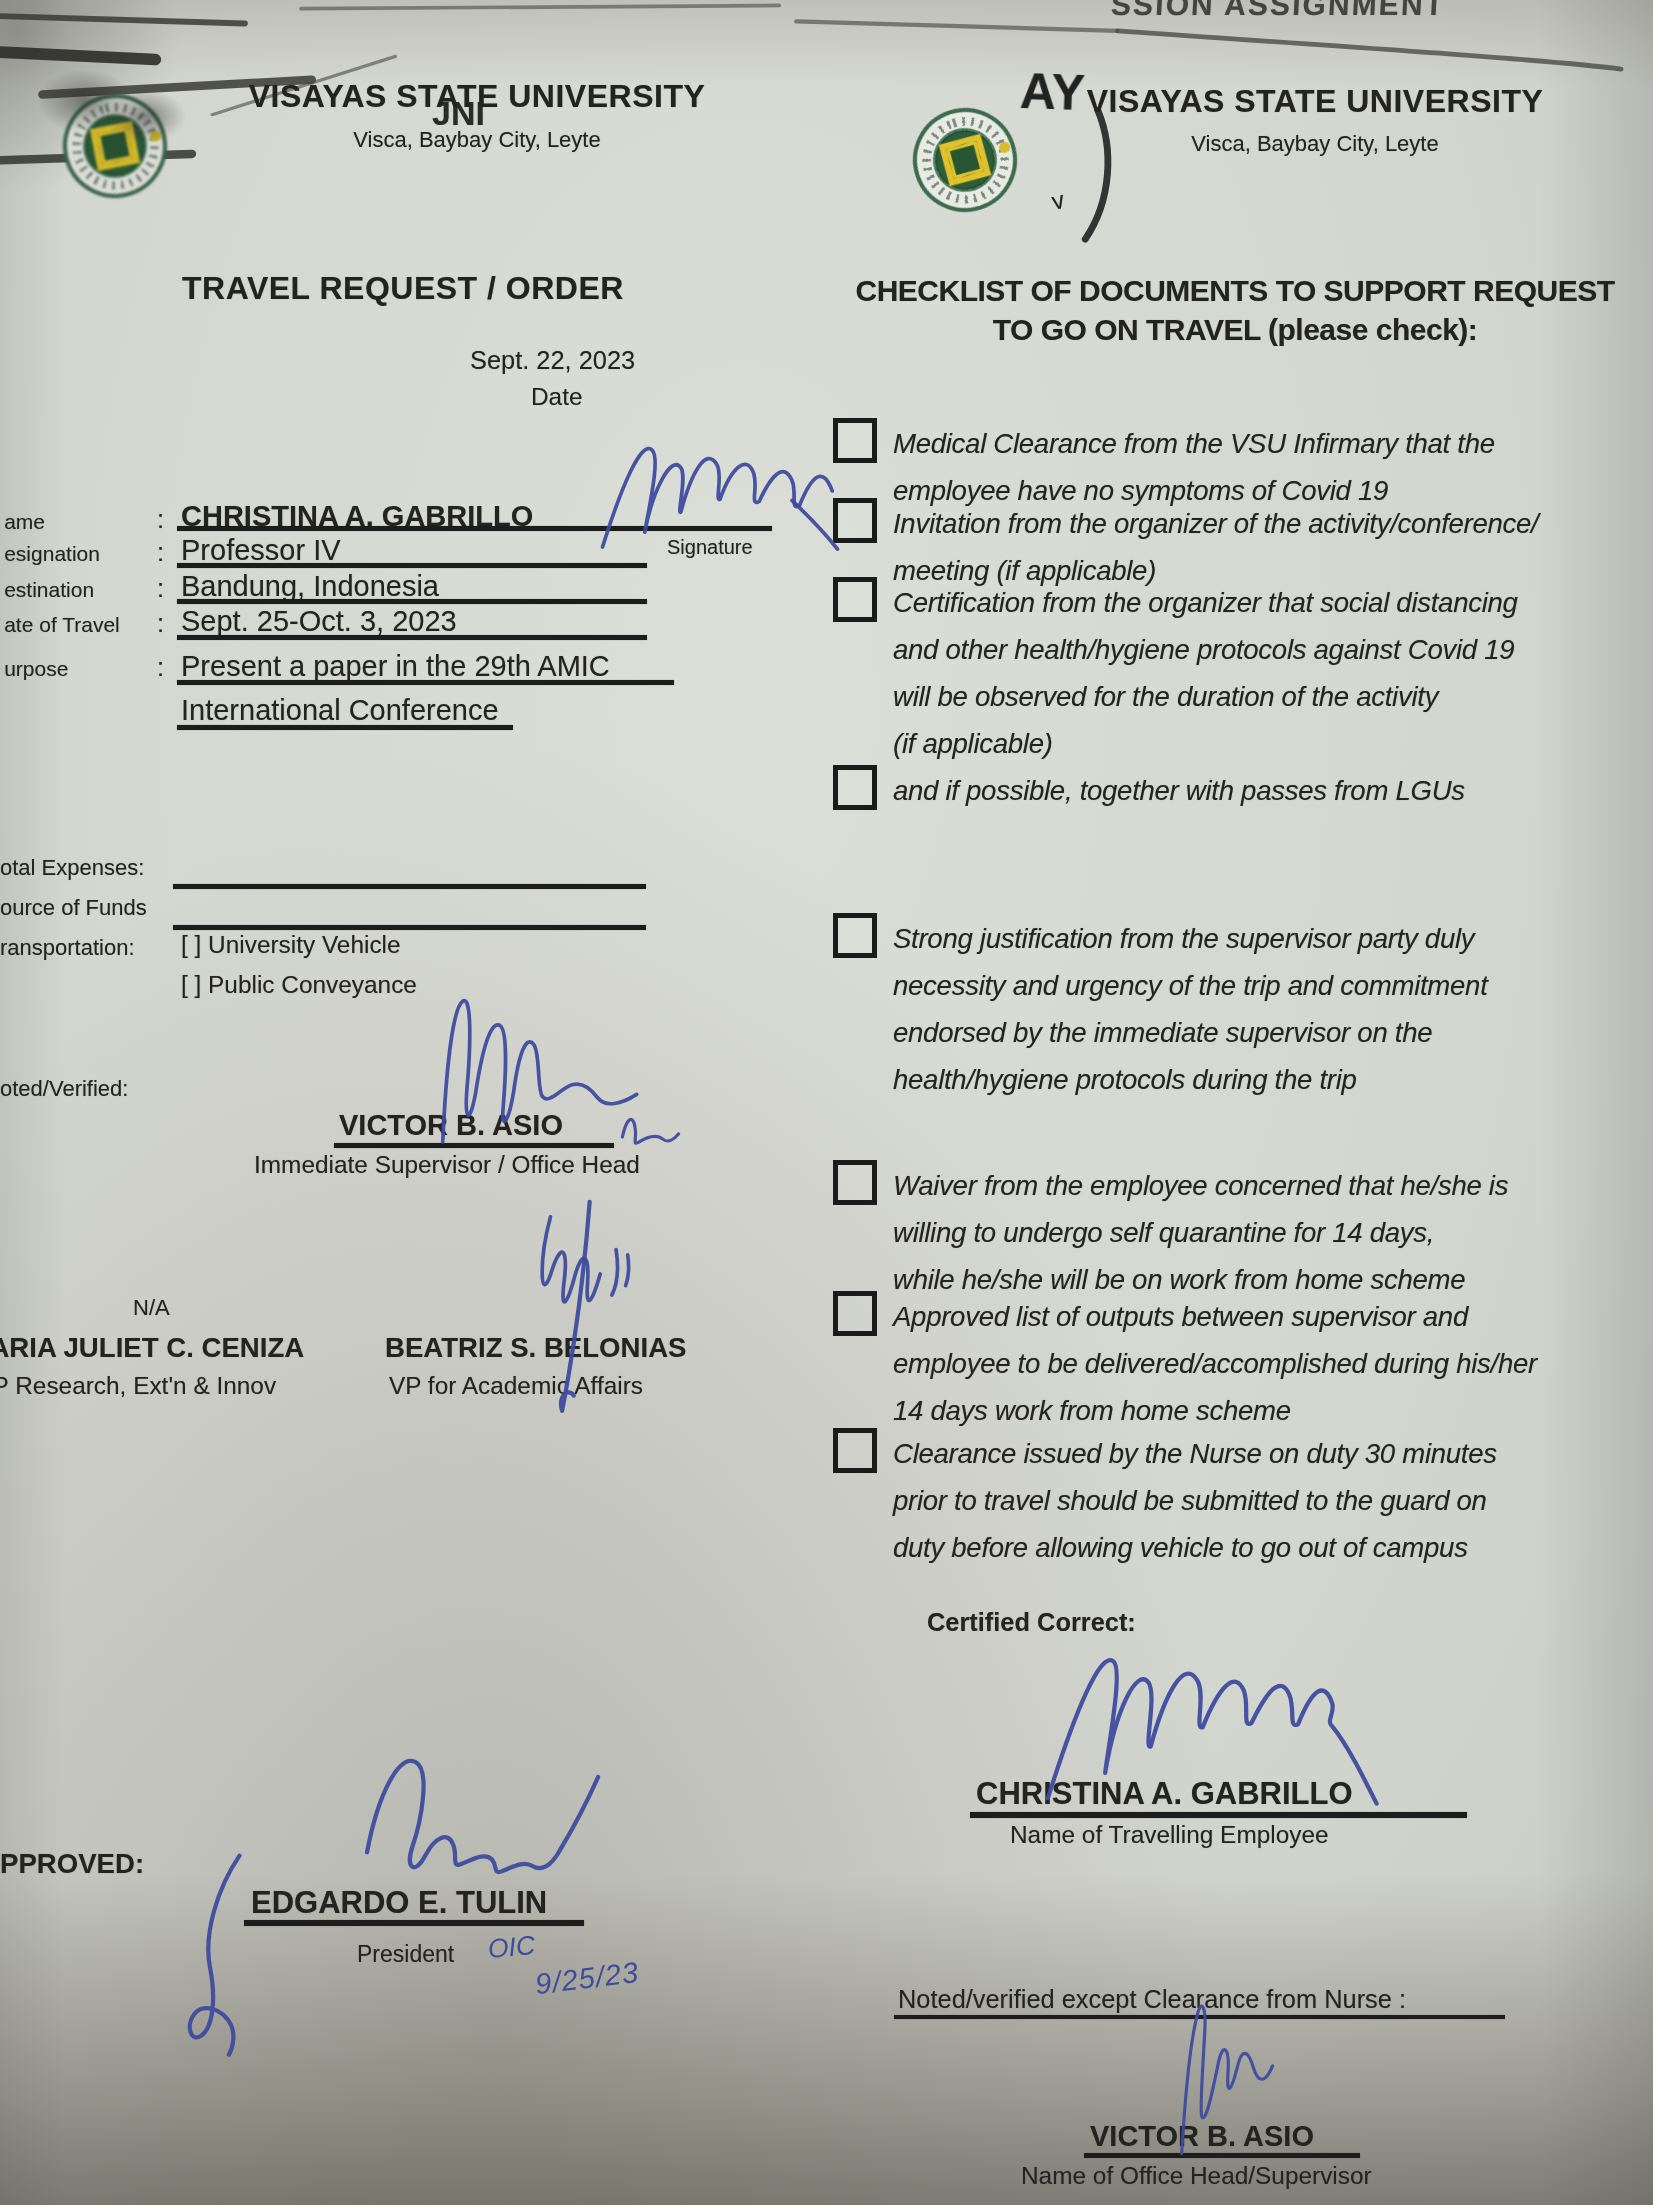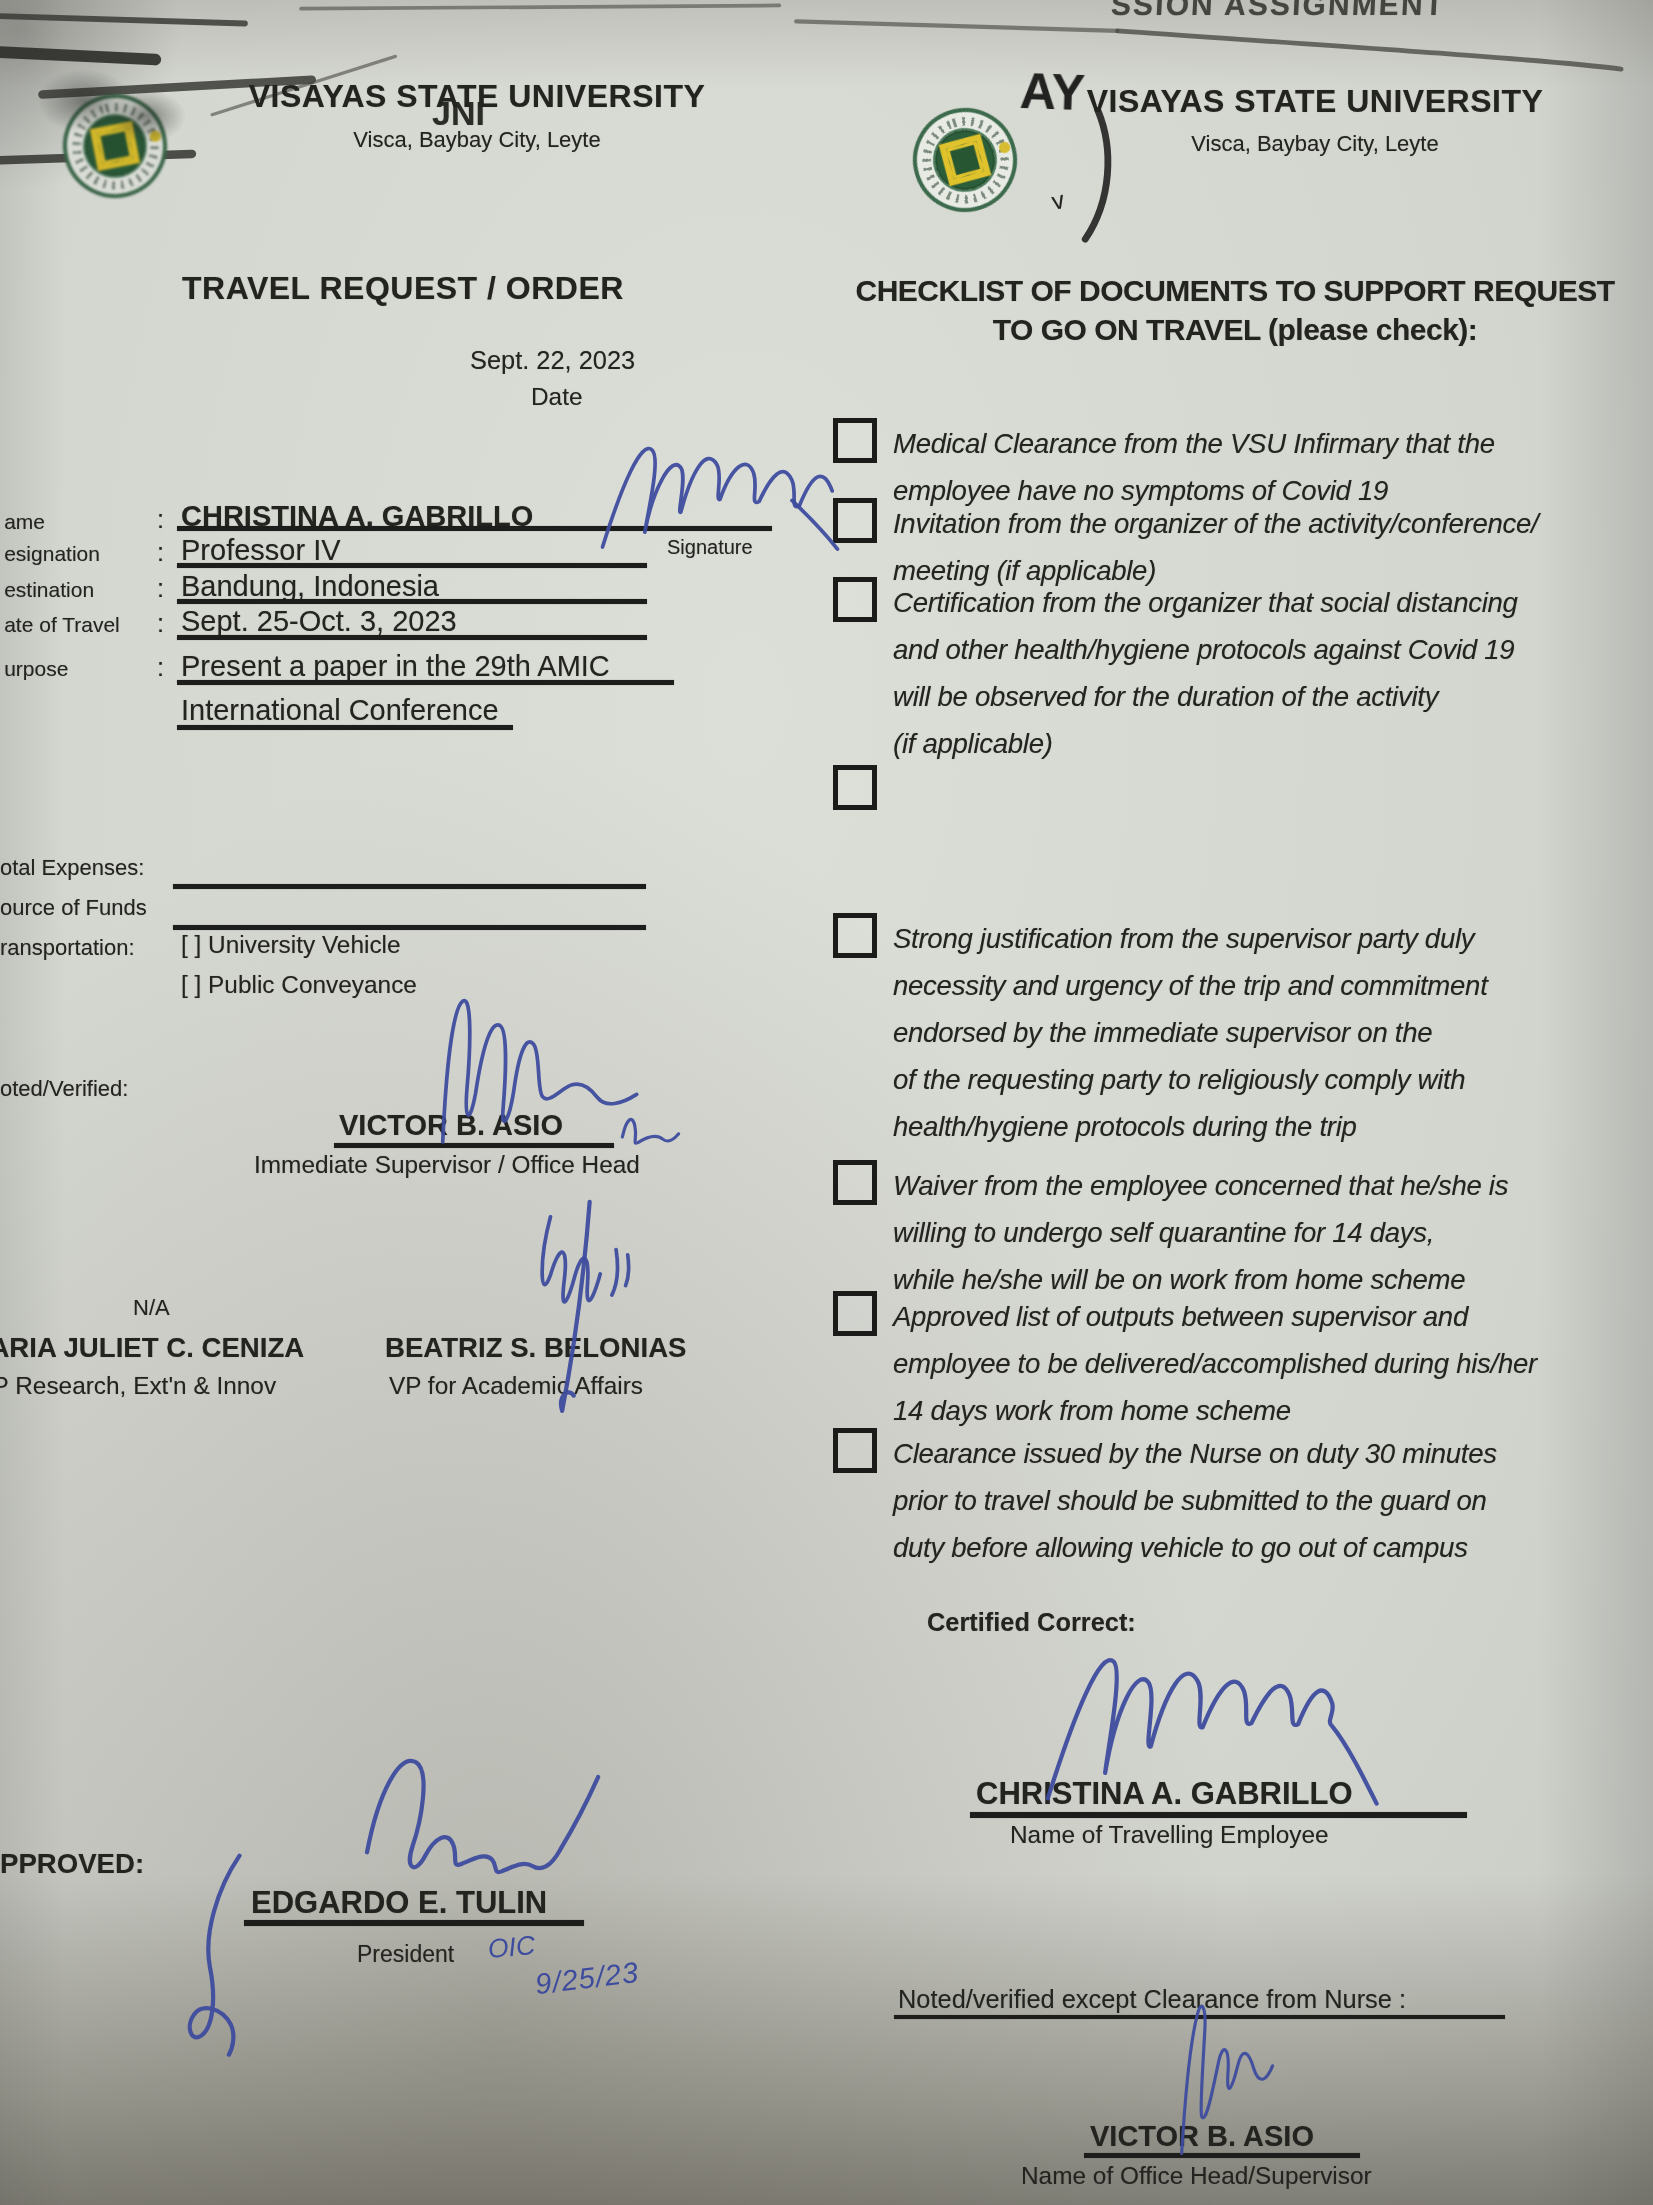--- a/index.html
+++ b/index.html
@@ -178,29 +178,29 @@
       <div class="lines">
           <div>Certification from the organizer that social distancing</div>
           <div>and other health/hygiene protocols against Covid 19</div>
           <div>will be observed for the duration of the activity</div>
           <div> (if applicable)</div>
         </div>
     </div>
     <div class="item" style="top:767px;">
       <span class="box"></span>
       <div class="lines">
+          <div>and if possible, together with passes from LGUs</div>
         </div>
     </div>
     <div class="item" style="top:915px;">
       <span class="box"></span>
       <div class="lines">
           <div>Strong justification from the supervisor party duly</div>
           <div>necessity and urgency of the trip and commitment</div>
           <div>endorsed by the immediate supervisor on the</div>
-          <div>of the requesting party to religiously comply with</div>
           <div>health/hygiene protocols during the trip</div>
         </div>
     </div>
     <div class="item" style="top:1162px;">
       <span class="box"></span>
       <div class="lines">
           <div>Waiver from the employee concerned that he/she is</div>
           <div>willing to undergo self quarantine for 14 days,</div>
           <div>while he/she will be on work from home scheme</div>
         </div>

